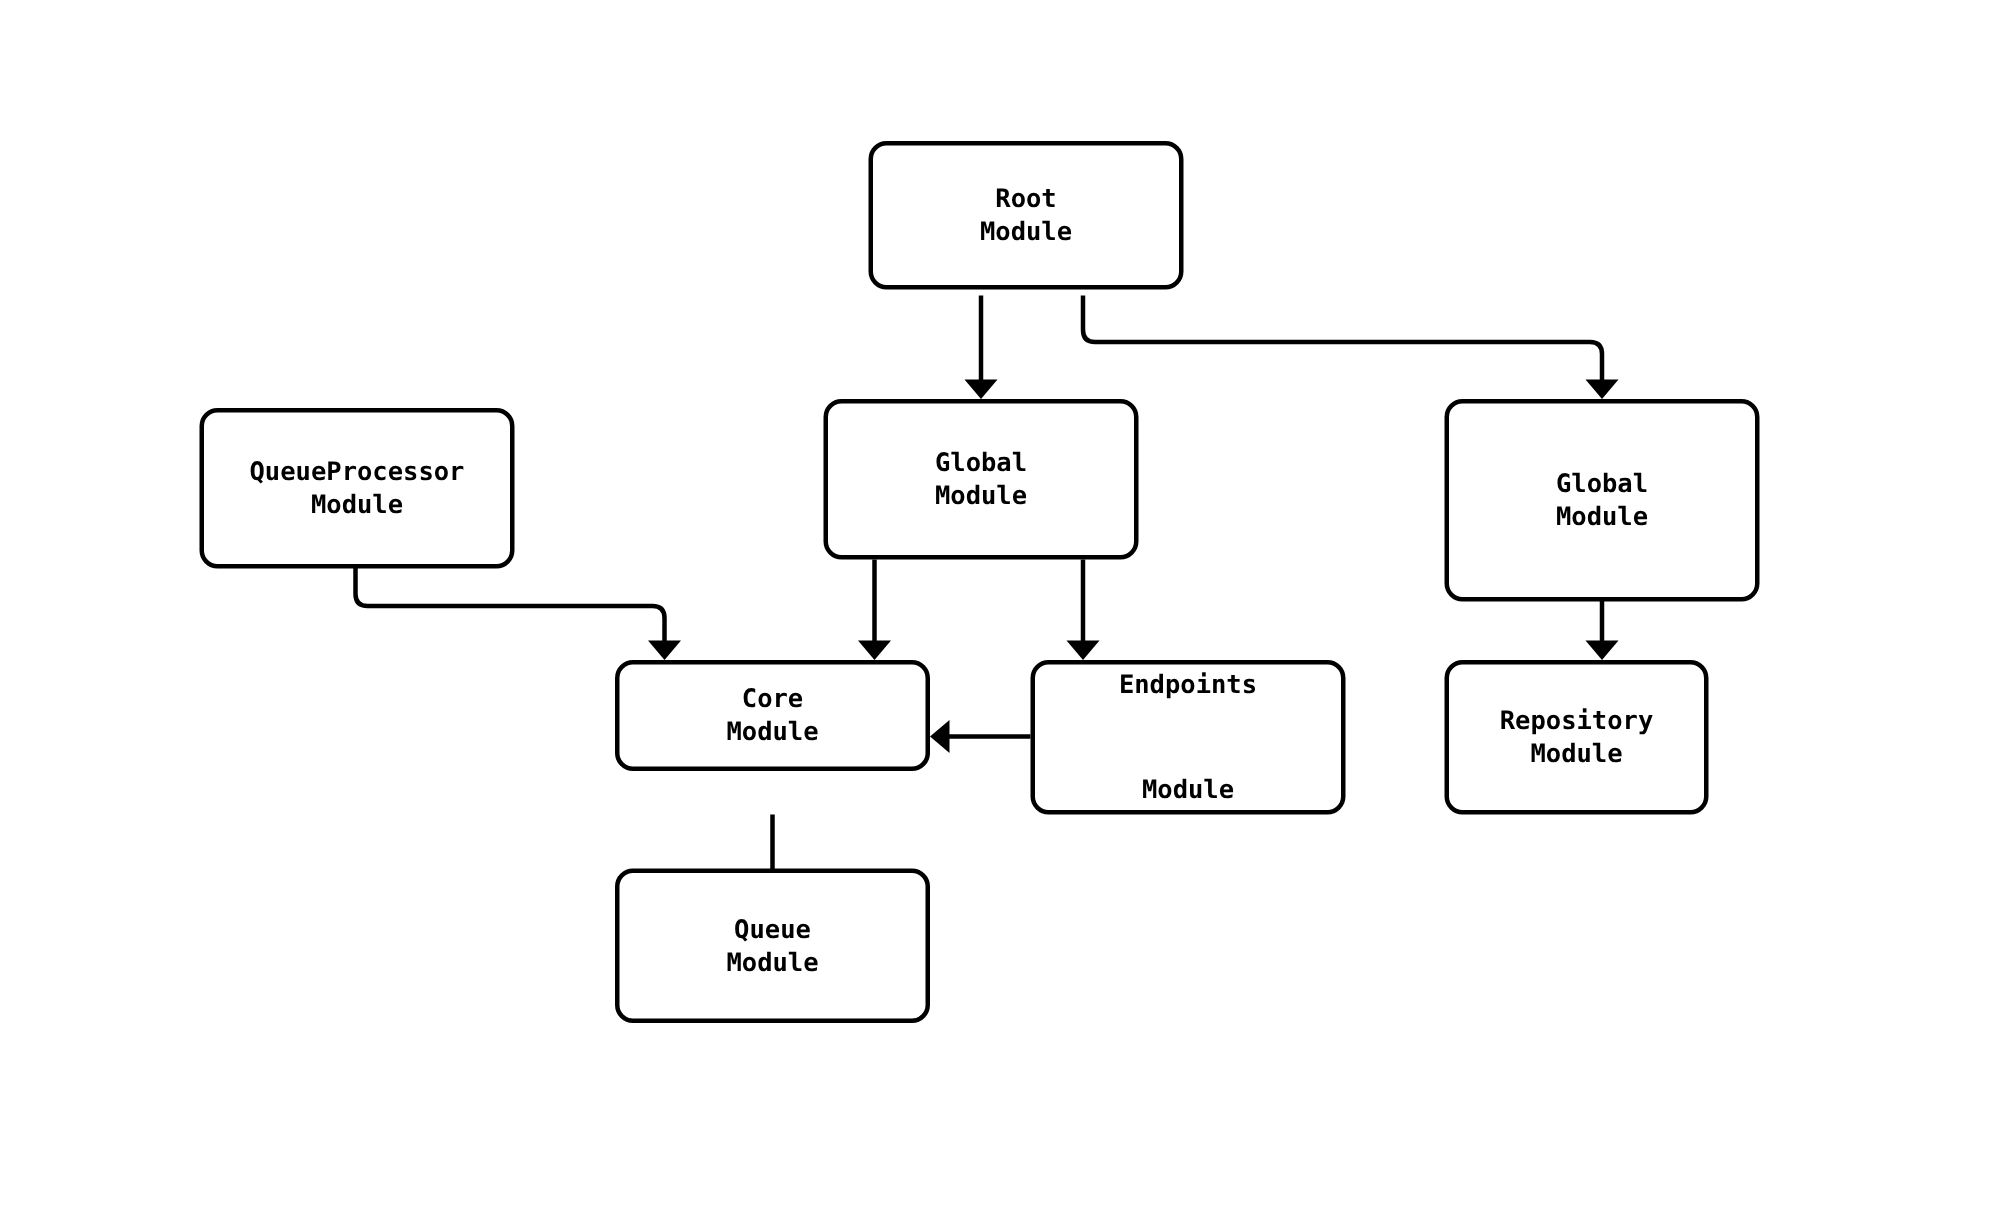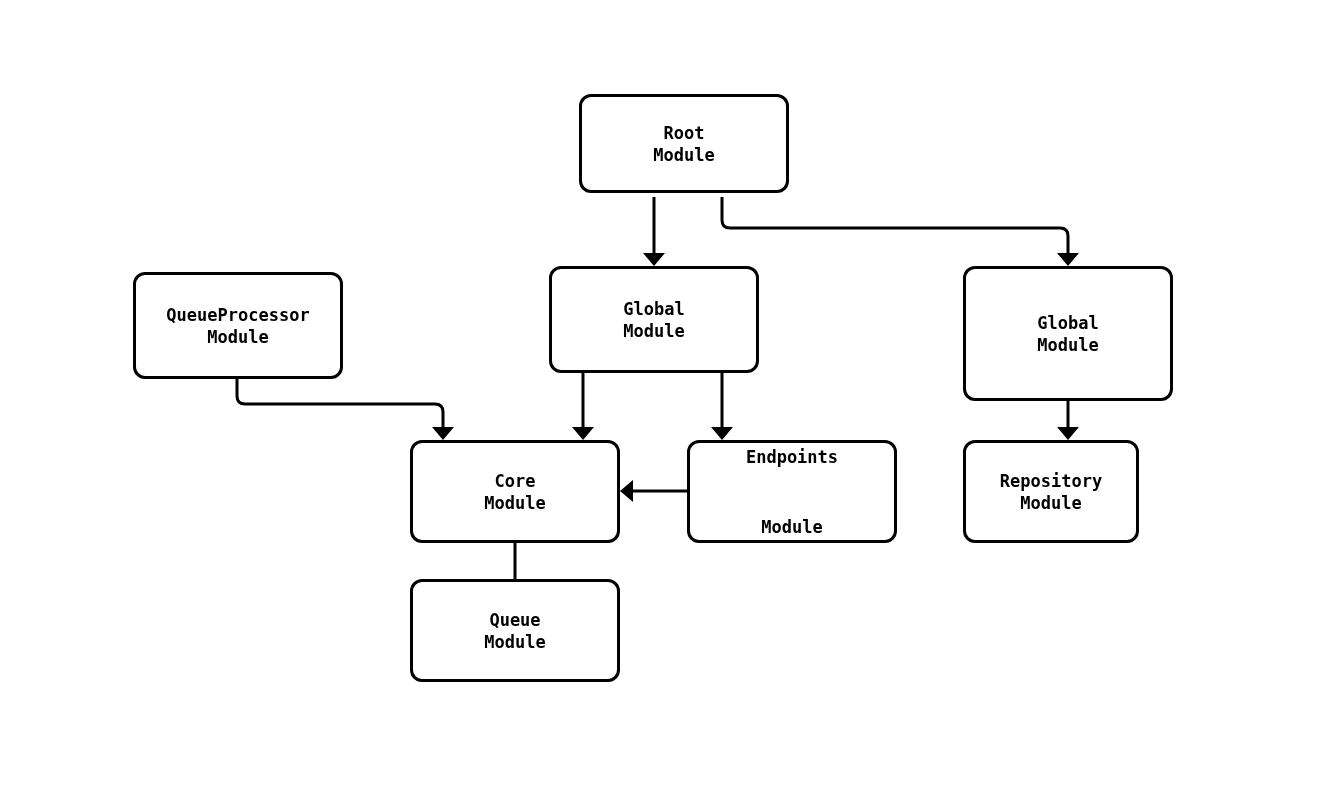--- a/index.html
+++ b/index.html
@@ -90,21 +90,21 @@
   <div class="node" id="node-server" style="left: 549px; top: 266px; width: 210px; height: 107px;">
     <span class="node-label">Global</span>
     <span class="node-label">Module</span>
   </div>
 
   <div class="node" id="node-global" style="left: 963px; top: 266px; width: 210px; height: 135px;">
     <span class="node-label">Global</span>
     <span class="node-label">Module</span>
   </div>
 
-  <div class="node" id="node-core" style="left: 410px; top: 440px; width: 210px; height: 103px;">
+  <div class="node" id="node-core" style="left: 410px; top: 440px; width: 210px; height: 74px;">
     <span class="node-label">Core</span>
     <span class="node-label">Module</span>
   </div>
 
   <div class="node" id="node-endpoints" style="left: 687px; top: 440px; width: 210px; height: 103px; gap: 48px;">
     <span class="node-label">Endpoints</span>
     <span class="node-label">Module</span>
   </div>
 
   <div class="node" id="node-repository" style="left: 963px; top: 440px; width: 176px; height: 103px;">

